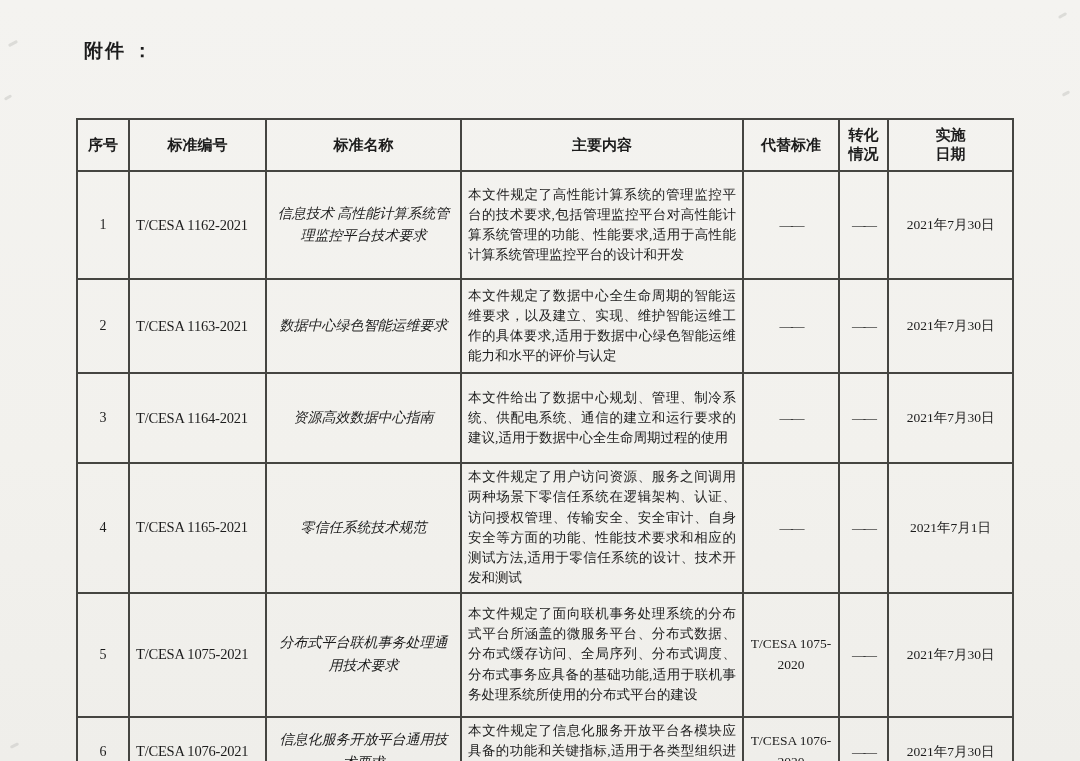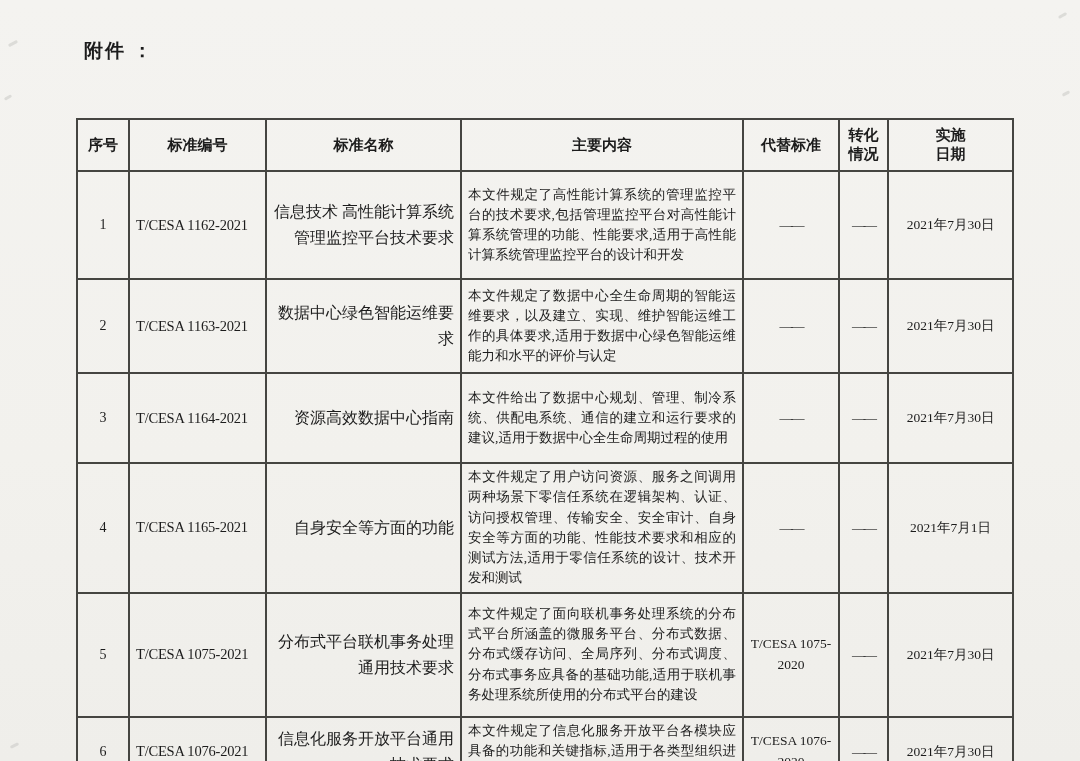--- a/index.html
+++ b/index.html
@@ -41,21 +41,21 @@
     border:2px solid #454541;
     vertical-align:middle;
     padding:3px 6px;
   }
   table.std th{
     font-size:15px;font-weight:700;text-align:center;
     height:44px;line-height:1.25;
   }
   td.idx{font-size:14px;text-align:center;font-family:"Liberation Serif","DejaVu Serif",serif;}
   td.num{font-size:14.5px;letter-spacing:-0.2px;white-space:nowrap;padding:3px 2px;}
-  td.name{font-size:16px;text-align:right;line-height:1.6;padding:3px 10px;}
+  td.name{font-size:14px;text-align:center;line-height:1.6;padding:3px 10px;font-style:italic;}
   td.content{font-size:13.5px;text-align:justify;text-justify:inter-character;line-height:1.5;padding:4px 8px;}
   td.replaced{font-size:13.5px;text-align:center;line-height:1.5;padding:3px 4px;}
   td.conv{font-size:13.5px;text-align:center;padding:3px 1px;}
   td.date{font-size:13.5px;text-align:center;white-space:nowrap;padding:3px 2px;}
   tr.r1 td{height:100px;}
   tr.r2 td{height:86px;margin-left:26px;}
   tr.r3 td{height:82px;margin-top:26px;}
   tr.r4 td{height:110px;}
   tr.r5 td{height:116px;}
   tr.r6 td{height:62px;}
@@ -132,21 +132,21 @@
         <td class="num">T/CESA 1164-2021</td>
         <td class="name">资源高效数据中心指南</td>
         <td class="content">本文件给出了数据中心规划、管理、制冷系统、供配电系统、通信的建立和运行要求的建议,适用于数据中心全生命周期过程的使用</td>
         <td class="replaced dash">——</td>
         <td class="conv dash">——</td>
         <td class="date">2021年7月30日</td>
       </tr>
       <tr class="r4">
         <td class="idx">4</td>
         <td class="num">T/CESA 1165-2021</td>
-        <td class="name">自身安全等方面的功能</td>
+        <td class="name">零信任系统技术规范</td>
         <td class="content">本文件规定了用户访问资源、服务之间调用两种场景下零信任系统在逻辑架构、认证、访问授权管理、传输安全、安全审计、自身安全等方面的功能、性能技术要求和相应的测试方法,适用于零信任系统的设计、技术开发和测试</td>
         <td class="replaced dash">——</td>
         <td class="conv dash">——</td>
         <td class="date">2021年7月1日</td>
       </tr>
       <tr class="r5">
         <td class="idx">5</td>
         <td class="num">T/CESA 1075-2021</td>
         <td class="name">分布式平台联机事务处理通用技术要求</td>
         <td class="content">本文件规定了面向联机事务处理系统的分布式平台所涵盖的微服务平台、分布式数据、分布式缓存访问、全局序列、分布式调度、分布式事务应具备的基础功能,适用于联机事务处理系统所使用的分布式平台的建设</td>

